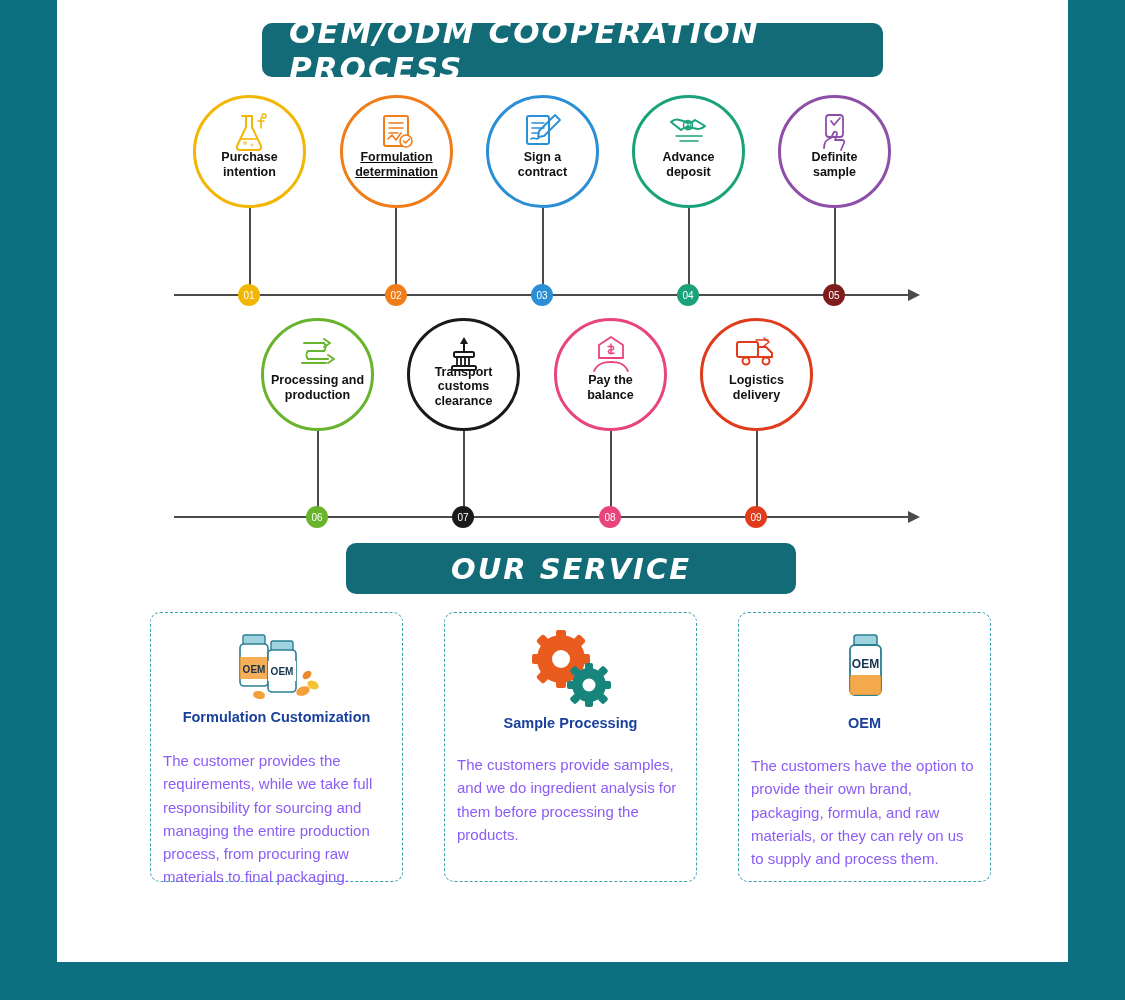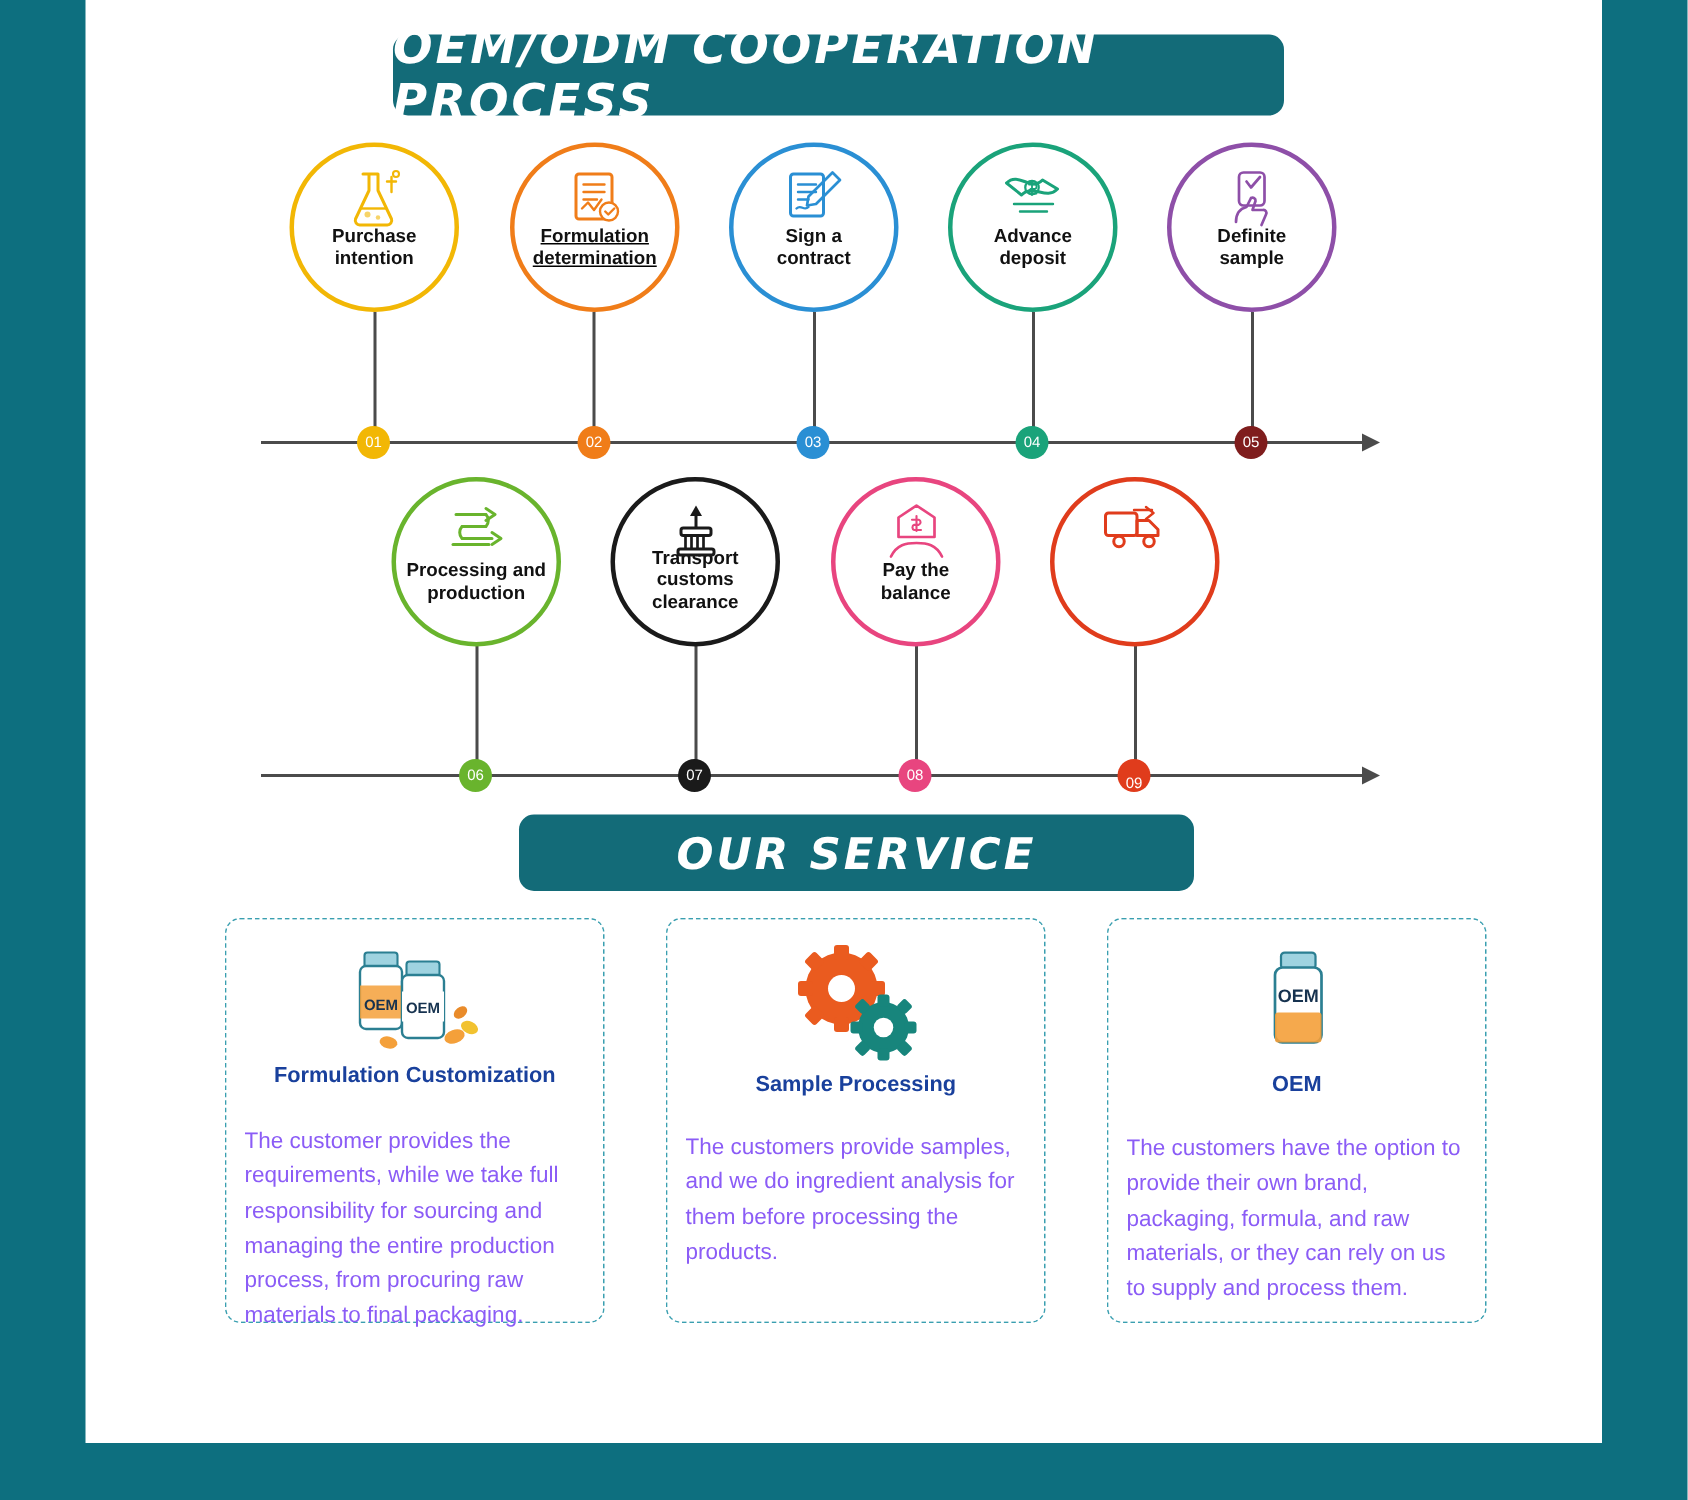--- a/index.html
+++ b/index.html
@@ -36,20 +36,21 @@
     font-style: italic;
     text-transform: uppercase;
     font-family: "DejaVu Sans", sans-serif;
   }
   #banner-main {
     left: 205px;
     top: 23px;
     width: 594px;
     height: 54px;
     font-size: 31px;
+    padding-left: 27px;
   }
   #banner-service {
     left: 289px;
     top: 543px;
     width: 450px;
     height: 51px;
     font-size: 29px;
   }
 
   
@@ -307,22 +308,24 @@
     <div class="node-icon">
       <svg width="46" height="34" viewBox="0 0 46 34">
         <rect x="3" y="7" width="21" height="15" rx="2" fill="none" stroke="#e03c1c" stroke-width="2"></rect>
         <path d="M24 12 h8 l6 6 v4 h-14 z" fill="none" stroke="#e03c1c" stroke-width="2" stroke-linejoin="round"></path>
         <circle cx="12" cy="26" r="3.5" fill="none" stroke="#e03c1c" stroke-width="2"></circle>
         <circle cx="32" cy="26" r="3.5" fill="none" stroke="#e03c1c" stroke-width="2"></circle>
         <path d="M30 3 l5 4 l-5 4" fill="none" stroke="#e03c1c" stroke-width="1.6" stroke-linecap="round" stroke-linejoin="round"></path>
         <path d="M22 5 h12" fill="none" stroke="#e03c1c" stroke-width="1.6" stroke-linecap="round"></path>
       </svg>
     </div>
-  </div>
-  <div class="num-badge" style="left:688px; top:506px; background:#e03c1c;align-items:flex-end;">
+    <div class="node-label" style="white-space:pre-line;">Logistics
+delivery</div>
+  </div>
+  <div class="num-badge" style="left:688px; top:506px; background:#e03c1c;">
     <span>09</span>
   </div>
 
   <div class="banner" id="banner-service">OUR SERVICE</div>
 
   <div class="card" style="left:93px; top:612px; width:253px; height:270px;">
     <div class="card-art" style="top:14px; height:80px;">
       <svg width="116" height="80" viewBox="0 0 116 80">
 
         <rect x="24" y="8" width="22" height="10" rx="2" fill="#9fd3e0" stroke="#2b7f92" stroke-width="1.4"></rect>

